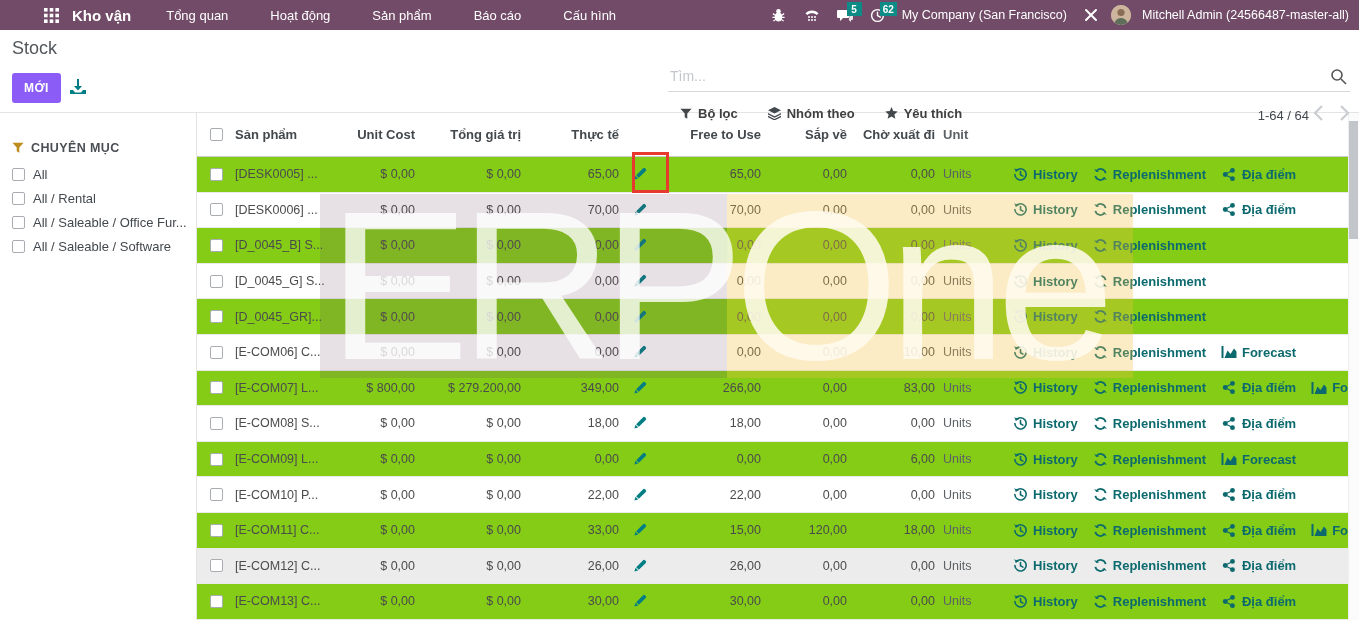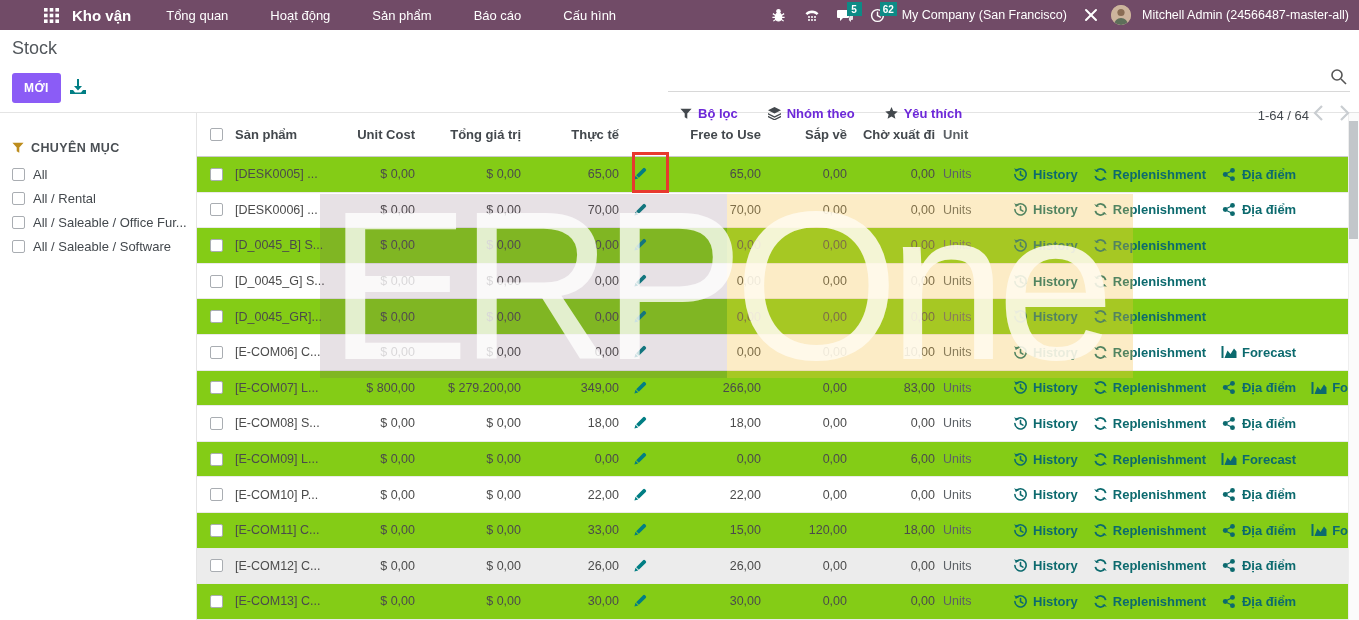--- a/index.html
+++ b/index.html
@@ -29,21 +29,21 @@
     font-size:12px; font-weight:bold; padding:8px 12px; border-radius:3px; letter-spacing:.4px; cursor:pointer; }
   .dl-btn { position:absolute; left:68px; top:48px; width:22px; height:20px; color:#017e84; cursor:pointer; }
 
   .search-box { position:absolute; left:668px; top:34px; width:682px; height:28px; border-bottom:1px solid #d8d8d8; }
   .search-input { width:640px; border:none; outline:none; font-size:14px; color:#444; background:transparent; padding:4px 2px;
     font-family:"Liberation Sans","DejaVu Sans",sans-serif; }
   .search-input::placeholder { color:#c3c7cb; }
   .search-icon-btn { position:absolute; right:2px; top:4px; width:18px; height:18px; color:#555; cursor:pointer; }
 
   .filter-bar { position:absolute; left:680px; top:76px; display:flex; gap:30px; align-items:center; }
-  .filter-btn { display:flex; align-items:center; gap:6px; font-size:13px; font-weight:bold; color:#6d28d9; cursor:pointer; white-space:nowrap; }
+  .filter-btn { display:flex; align-items:center; gap:6px; font-size:13px; font-weight:bold; color:#404040; cursor:pointer; white-space:nowrap; }
   .filter-btn .fi { color:#43484d; display:flex; }
   .pager { position:absolute; right:50px; top:78px; font-size:13px; color:#43484d; }
   .pager-nav { position:absolute; right:6px; top:74px; display:flex; gap:12px; }
   .pg-chev { width:14px; height:20px; color:#c9cdd1; cursor:pointer; }
 
   
   .sidebar { position:absolute; left:0; top:113px; width:196px; height:507px; background:#fff; padding:16px 8px 0 12px; z-index:5; }
   .side-head { display:flex; align-items:center; gap:7px; font-size:12.5px; font-weight:bold; color:#4a4f54;
     letter-spacing:.4px; margin-bottom:12px;margin-top:12px; }
   .side-head .fi { color:#bd8d1d; display:flex; }
@@ -178,20 +178,21 @@
   <div class="page-title">Stock</div>
   <button class="new-btn">MỚI</button>
   <div class="dl-btn">
     <svg width="20" height="18" viewBox="0 0 20 18" fill="currentColor">
       <path d="M9 1 h2 v7 h3 l-4 4.5 -4 -4.5 h3 z"></path>
       <path d="M2 12 l3 0 2 2.5 6 0 2 -2.5 3 0 0 4 -16 0 z"></path>
     </svg>
   </div>
 
   <div class="search-box">
+    <input class="search-input" type="text" placeholder="Tìm..." style="">
     <div class="search-icon-btn">
       <svg width="17" height="17" viewBox="0 0 17 17" fill="none" stroke="#555" stroke-width="1.6">
         <circle cx="7" cy="7" r="5"></circle>
           <path d="M11 11 L16 16"></path>
       </svg>
     </div>
   </div>
 
   <div class="filter-bar">
     <div class="filter-btn">

